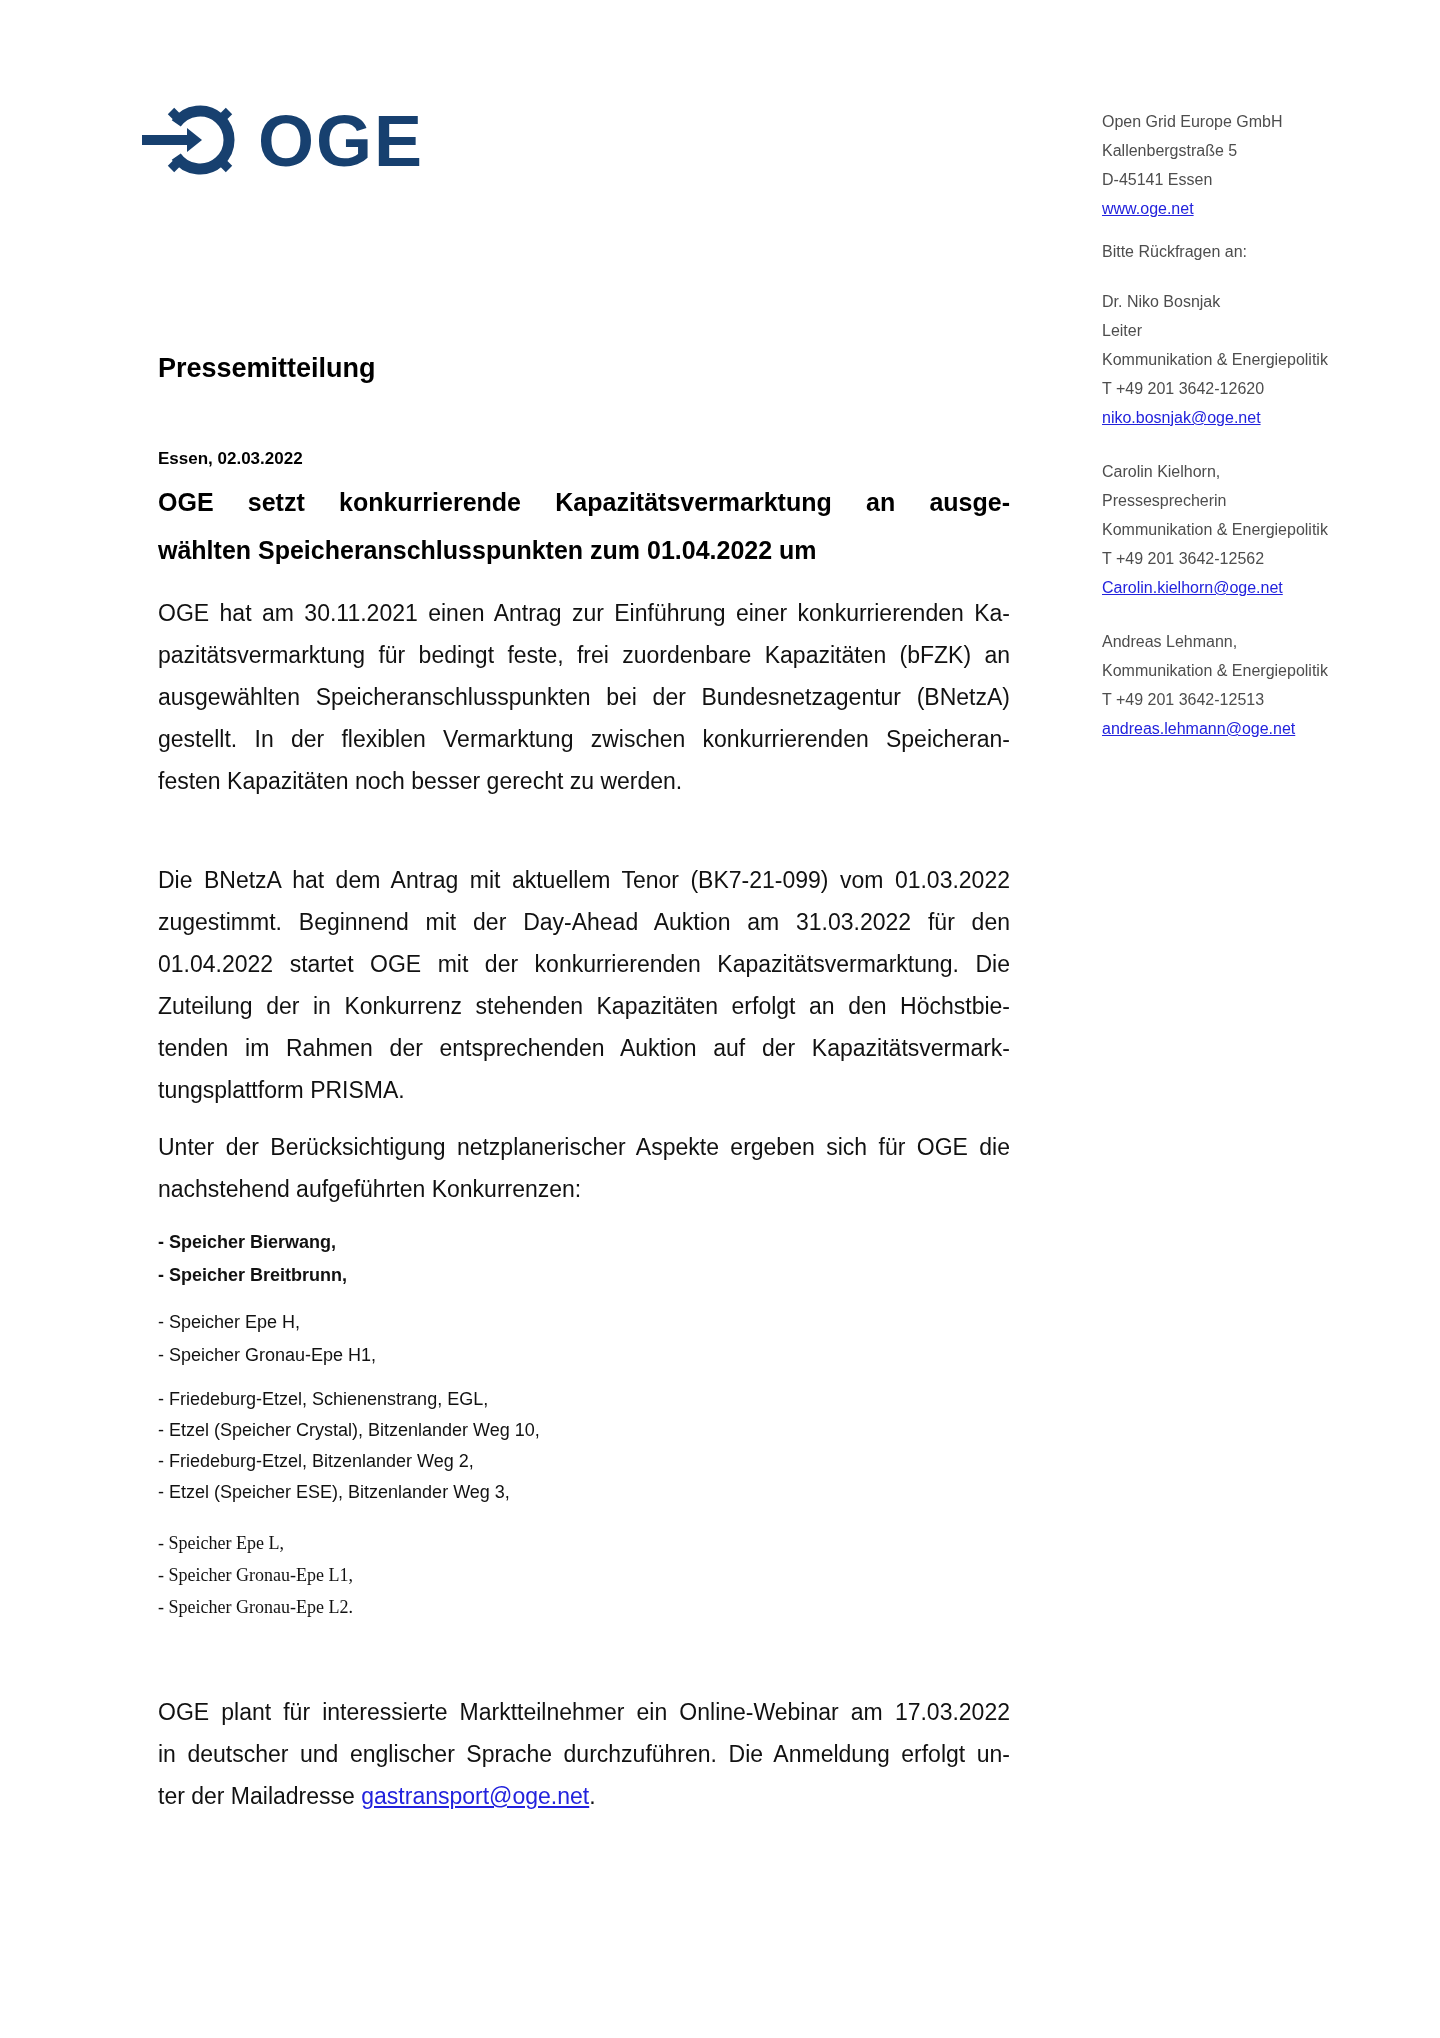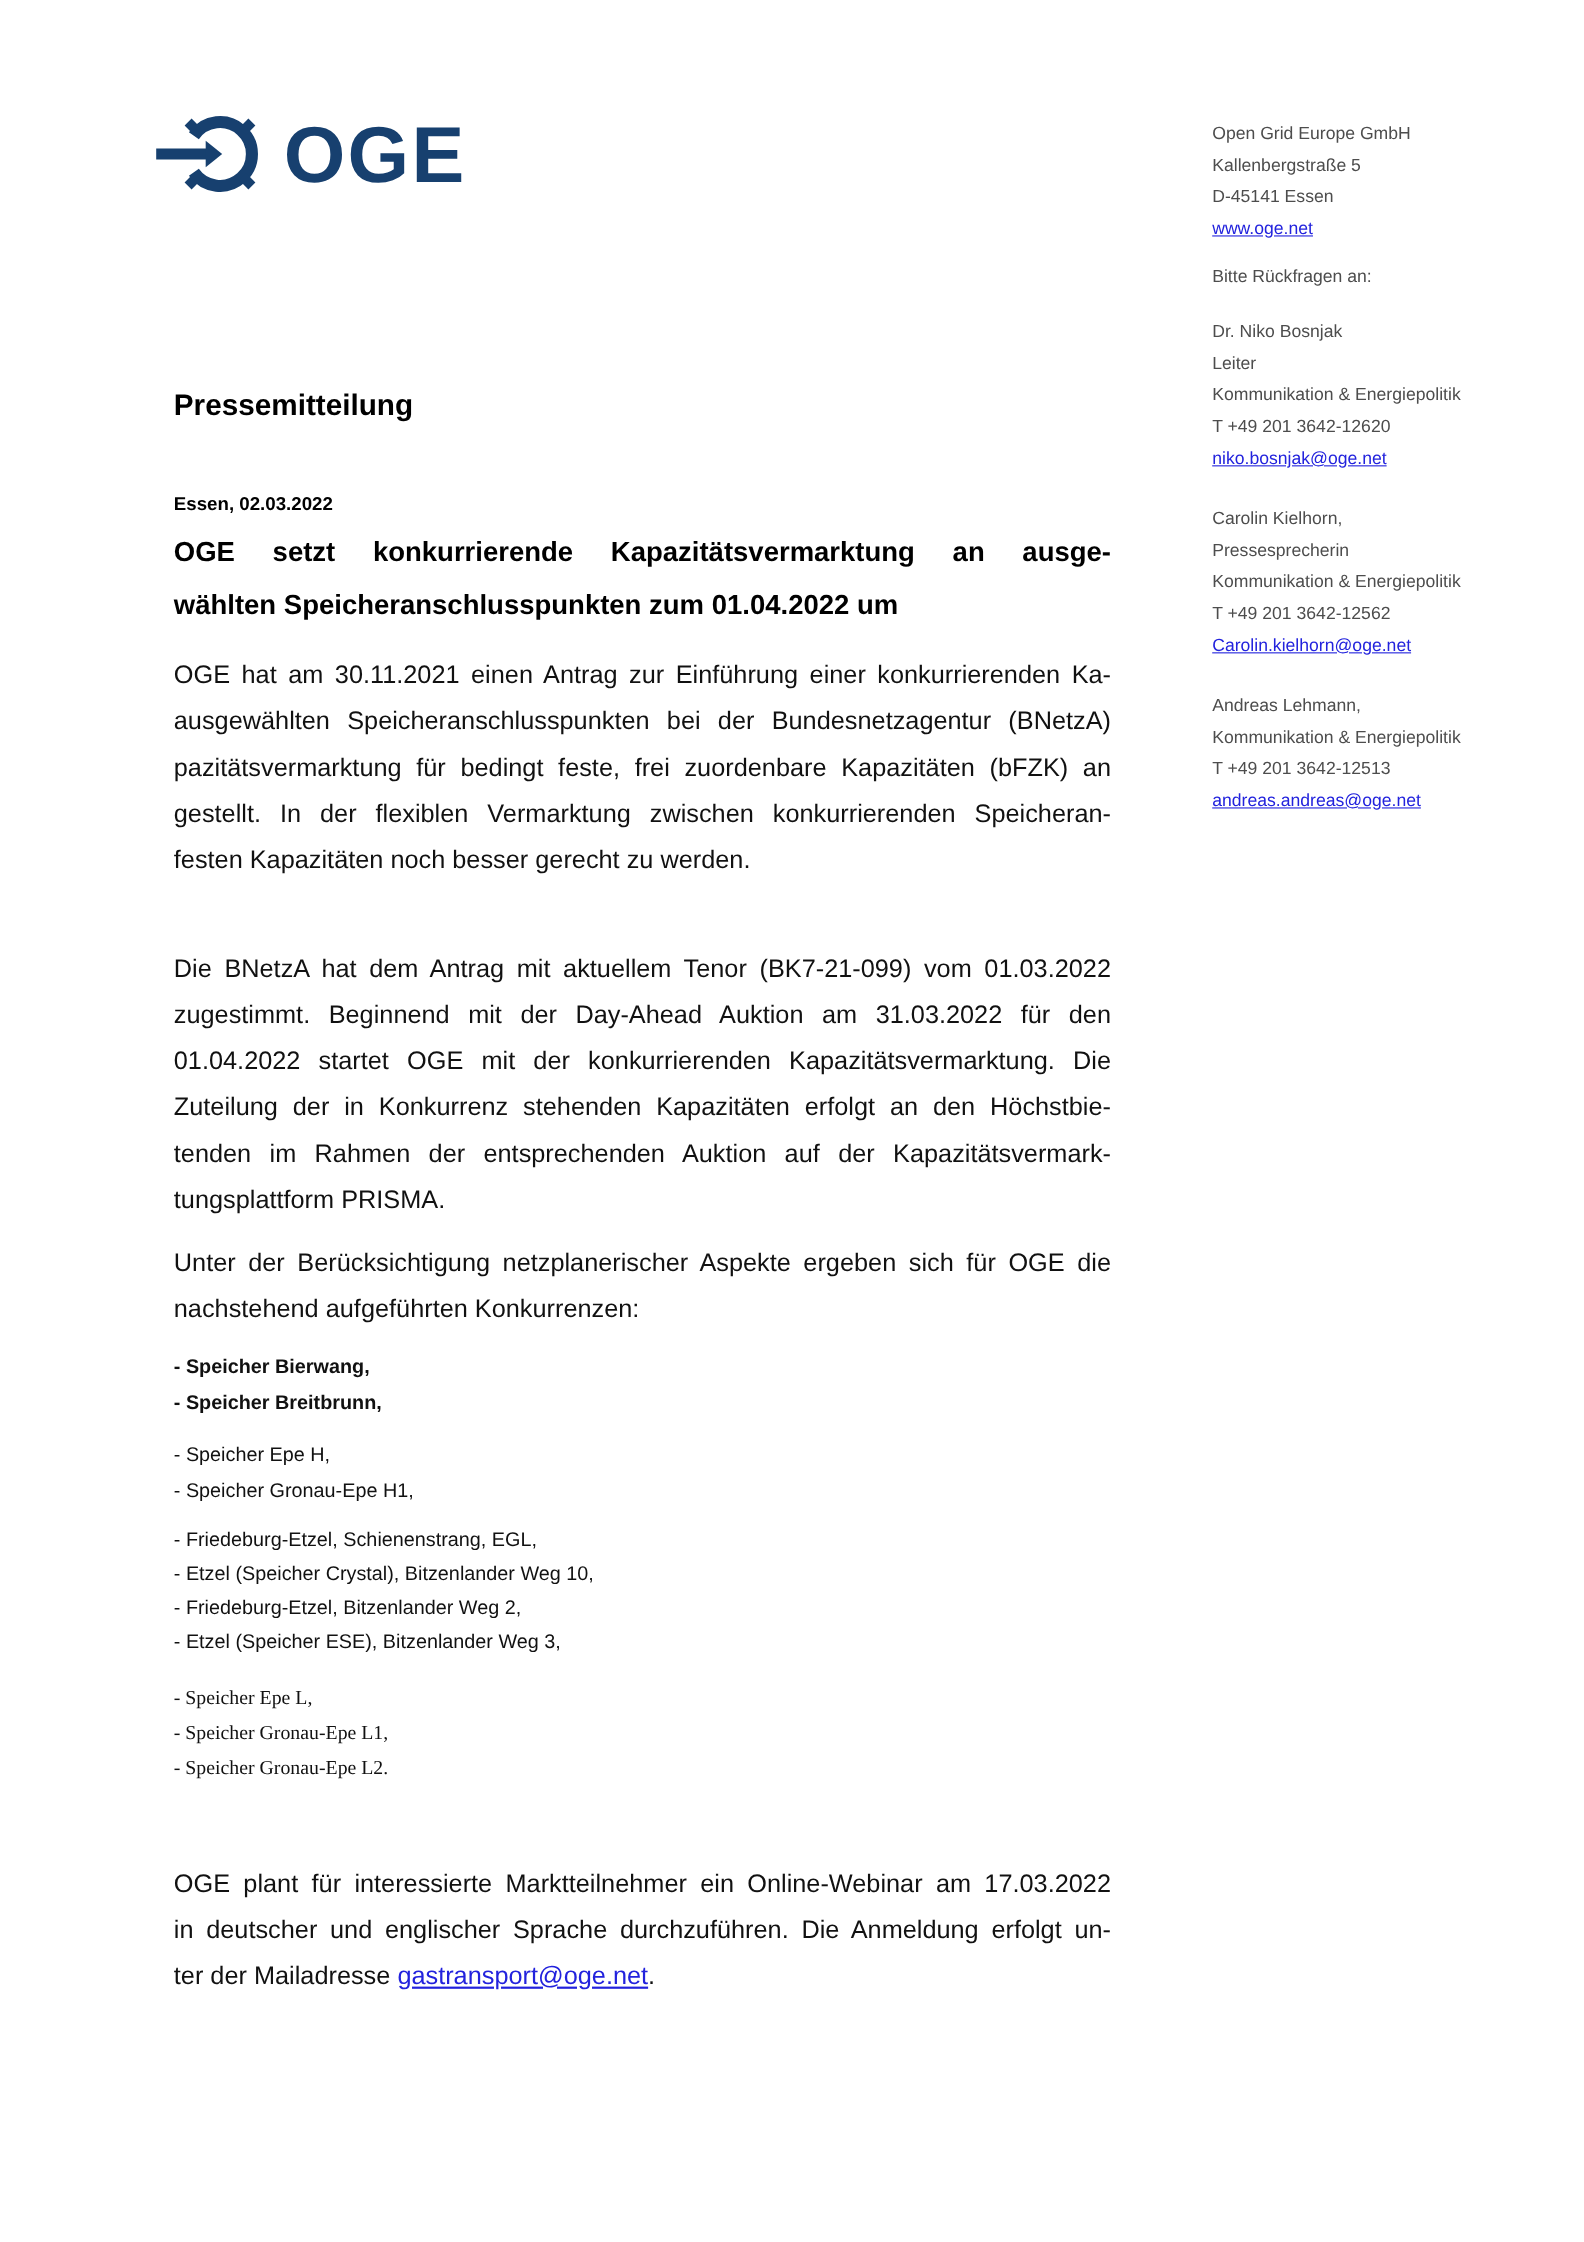--- a/index.html
+++ b/index.html
@@ -87,37 +87,37 @@
       <div>Kommunikation &amp; Energiepolitik</div>
       <div>T +49 201 3642-12562</div>
       <div><a class="link">Carolin.kielhorn@oge.net</a></div>
     </div>
     <div class="gap25"></div>
 
     <div>
       <div>Andreas Lehmann,</div>
       <div>Kommunikation &amp; Energiepolitik</div>
       <div>T +49 201 3642-12513</div>
-      <div><a class="link">andreas.andreas@oge.net</a></div>
+      <div><a class="link">andreas.lehmann@oge.net</a></div>
     </div>
   </div>
 
   <div class="abs doc-heading">Pressemitteilung</div>
 
   <div class="abs dateline">Essen, 02.03.2022</div>
 
   <div class="abs headline">
       <div class="jline">OGE setzt konkurrierende Kapazitätsvermarktung an ausge-</div>
       <div>wählten Speicheranschlusspunkten zum 01.04.2022 um</div>
     </div>
 
   <div class="abs para p1">
       <div class="jline">OGE hat am 30.11.2021 einen Antrag zur Einführung einer konkurrierenden Ka-</div>
+      <div class="jline">pazitätsvermarktung für bedingt feste, frei zuordenbare Kapazitäten (bFZK) an</div>
       <div class="jline">ausgewählten Speicheranschlusspunkten bei der Bundesnetzagentur (BNetzA)</div>
-      <div class="jline">pazitätsvermarktung für bedingt feste, frei zuordenbare Kapazitäten (bFZK) an</div>
       <div class="jline">gestellt. In der flexiblen Vermarktung zwischen konkurrierenden Speicheran-</div>
       <div>festen Kapazitäten noch besser gerecht zu werden.</div>
     </div>
 
   <div class="abs para p2">
       <div class="jline">Die BNetzA hat dem Antrag mit aktuellem Tenor (BK7-21-099) vom 01.03.2022</div>
       <div class="jline">zugestimmt. Beginnend mit der Day-Ahead Auktion am 31.03.2022 für den</div>
       <div class="jline">01.04.2022 startet OGE mit der konkurrierenden Kapazitätsvermarktung. Die</div>
       <div class="jline">Zuteilung der in Konkurrenz stehenden Kapazitäten erfolgt an den Höchstbie-</div>
       <div class="jline">tenden im Rahmen der entsprechenden Auktion auf der Kapazitätsvermark-</div>

